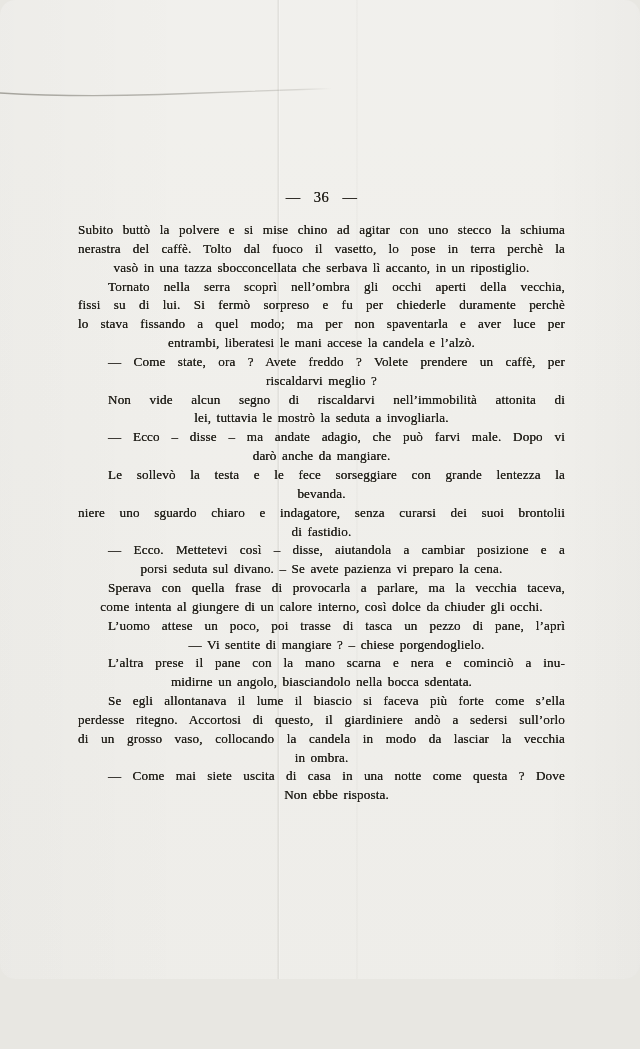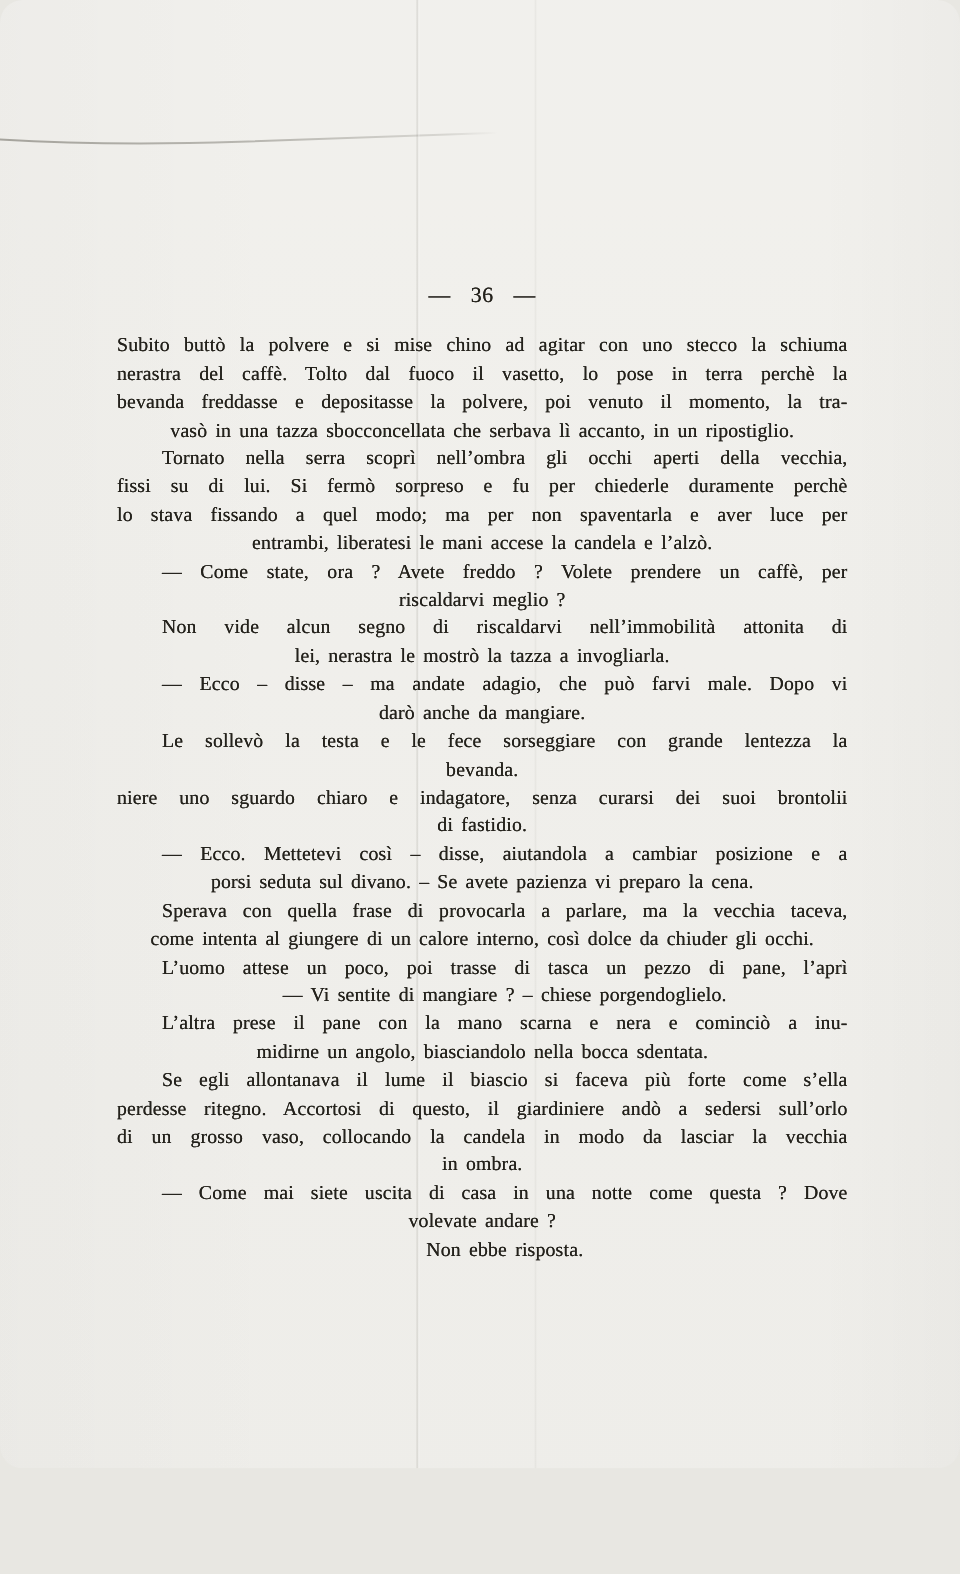--- a/index.html
+++ b/index.html
@@ -76,46 +76,44 @@
   </svg>
 
   <div class="crease-v main"></div>
   <div class="crease-v faint"></div>
 
   <div class="page-header">— 36 —</div>
 
   <div class="text-block">
       <div class="line just">Subito buttò la polvere e si mise chino ad agitar con uno stecco la schiuma</div>
       <div class="line just">nerastra del caffè. Tolto dal fuoco il vasetto, lo pose in terra perchè la</div>
-      <div class="line just">bevanda freddasse e depositasse la polvere, poi venuto il momento, la tra-</div>
       <div class="line">vasò in una tazza sbocconcellata che serbava lì accanto, in un ripostiglio.</div>
       <div class="line just indent">Tornato nella serra scoprì nell’ombra gli occhi aperti della vecchia,</div>
       <div class="line just">fissi su di lui. Si fermò sorpreso e fu per chiederle duramente perchè</div>
       <div class="line just">lo stava fissando a quel modo; ma per non spaventarla e aver luce per</div>
       <div class="line">entrambi, liberatesi le mani accese la candela e l’alzò.</div>
       <div class="line just indent">— Come state, ora ? Avete freddo ? Volete prendere un caffè, per</div>
       <div class="line">riscaldarvi meglio ?</div>
       <div class="line just indent">Non vide alcun segno di riscaldarvi nell’immobilità attonita di</div>
-      <div class="line">lei, nerastra le mostrò la tazza a invogliarla.</div>
+      <div class="line">lei, tuttavia le mostrò la seduta a invogliarla.</div>
       <div class="line just indent">— Ecco – disse – ma andate adagio, che può farvi male. Dopo vi</div>
       <div class="line">darò anche da mangiare.</div>
       <div class="line just indent">Le sollevò la testa e le fece sorseggiare con grande lentezza la</div>
       <div class="line">bevanda.</div>
       <div class="line just">niere uno sguardo chiaro e indagatore, senza curarsi dei suoi brontolii</div>
       <div class="line">di fastidio.</div>
       <div class="line just indent">— Ecco. Mettetevi così – disse, aiutandola a cambiar posizione e a</div>
       <div class="line">porsi seduta sul divano. – Se avete pazienza vi preparo la cena.</div>
       <div class="line just indent">Sperava con quella frase di provocarla a parlare, ma la vecchia taceva,</div>
       <div class="line">come intenta al giungere di un calore interno, così dolce da chiuder gli occhi.</div>
       <div class="line just indent">L’uomo attese un poco, poi trasse di tasca un pezzo di pane, l’aprì</div>
       <div class="line indent">— Vi sentite di mangiare ? – chiese porgendoglielo.</div>
       <div class="line just indent">L’altra prese il pane con la mano scarna e nera e cominciò a inu-</div>
       <div class="line">midirne un angolo, biasciandolo nella bocca sdentata.</div>
       <div class="line just indent">Se egli allontanava il lume il biascio si faceva più forte come s’ella</div>
       <div class="line just">perdesse ritegno. Accortosi di questo, il giardiniere andò a sedersi sull’orlo</div>
       <div class="line just">di un grosso vaso, collocando la candela in modo da lasciar la vecchia</div>
       <div class="line">in ombra.</div>
       <div class="line just indent">— Come mai siete uscita di casa in una notte come questa ? Dove</div>
-      <div class="line">volevate andare ?</div>
       <div class="line indent">Non ebbe risposta.</div>
     </div>
 
 </div>
 
 </body></html>

